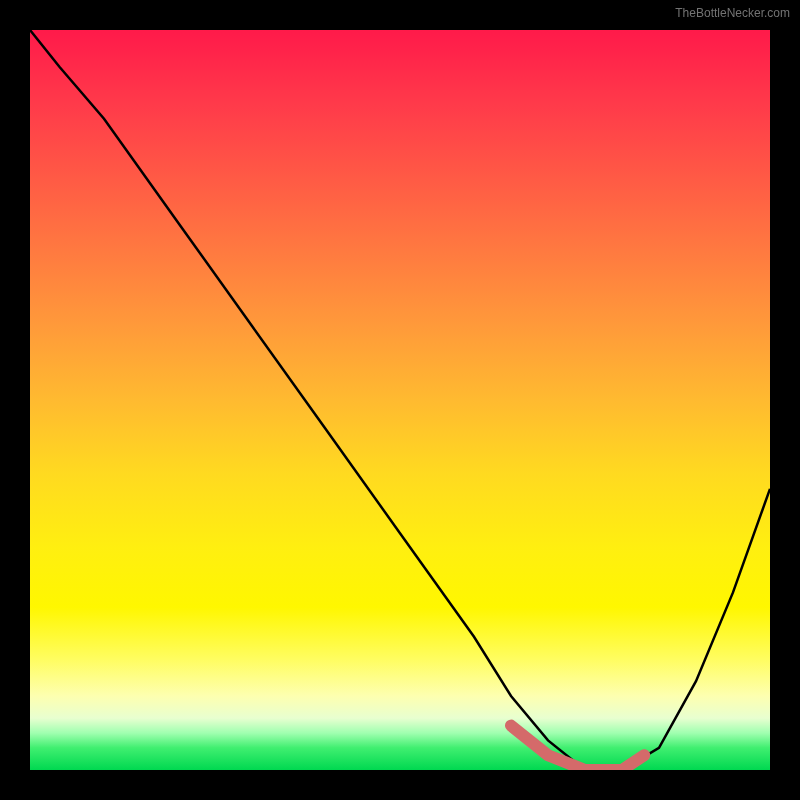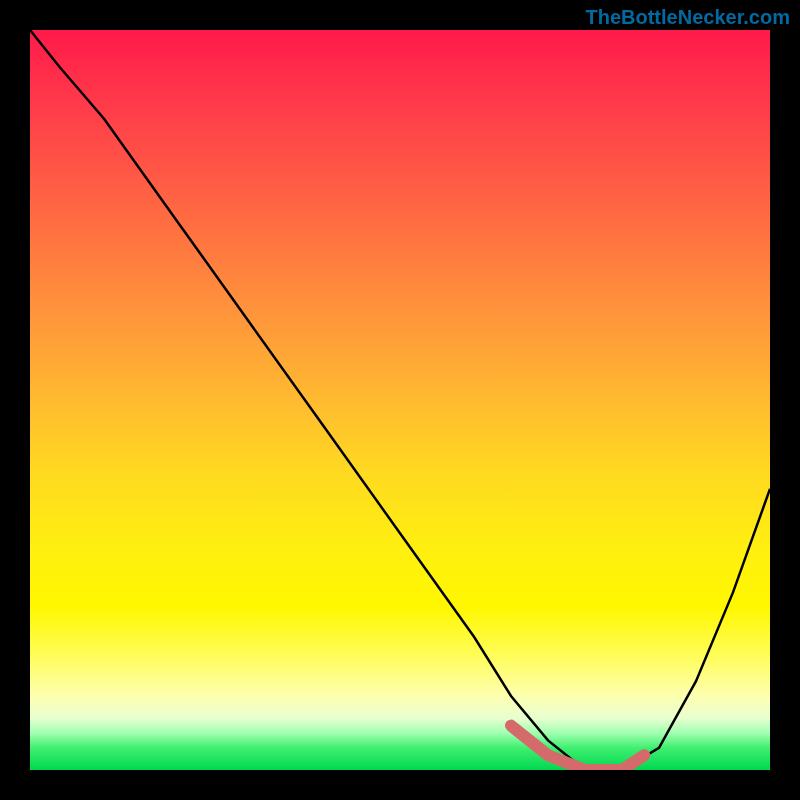--- a/index.html
+++ b/index.html
@@ -14,23 +14,23 @@
   .container {
     position: relative;
     width: 800px;
     height: 800px;
     background: #000;
   }
   .watermark {
     position: absolute;
     top: 6px;
     right: 10px;
-    color: #0369a1;
-    font-size: 20px;
-    font-weight: bold;
+    color: #737373;
+    font-size: 12px;
+    font-weight: normal;
     z-index: 10;
   }
   .plot-area {
     position: absolute;
     left: 30px;
     top: 30px;
     width: 740px;
     height: 740px;
   }
   .gradient-bg {

